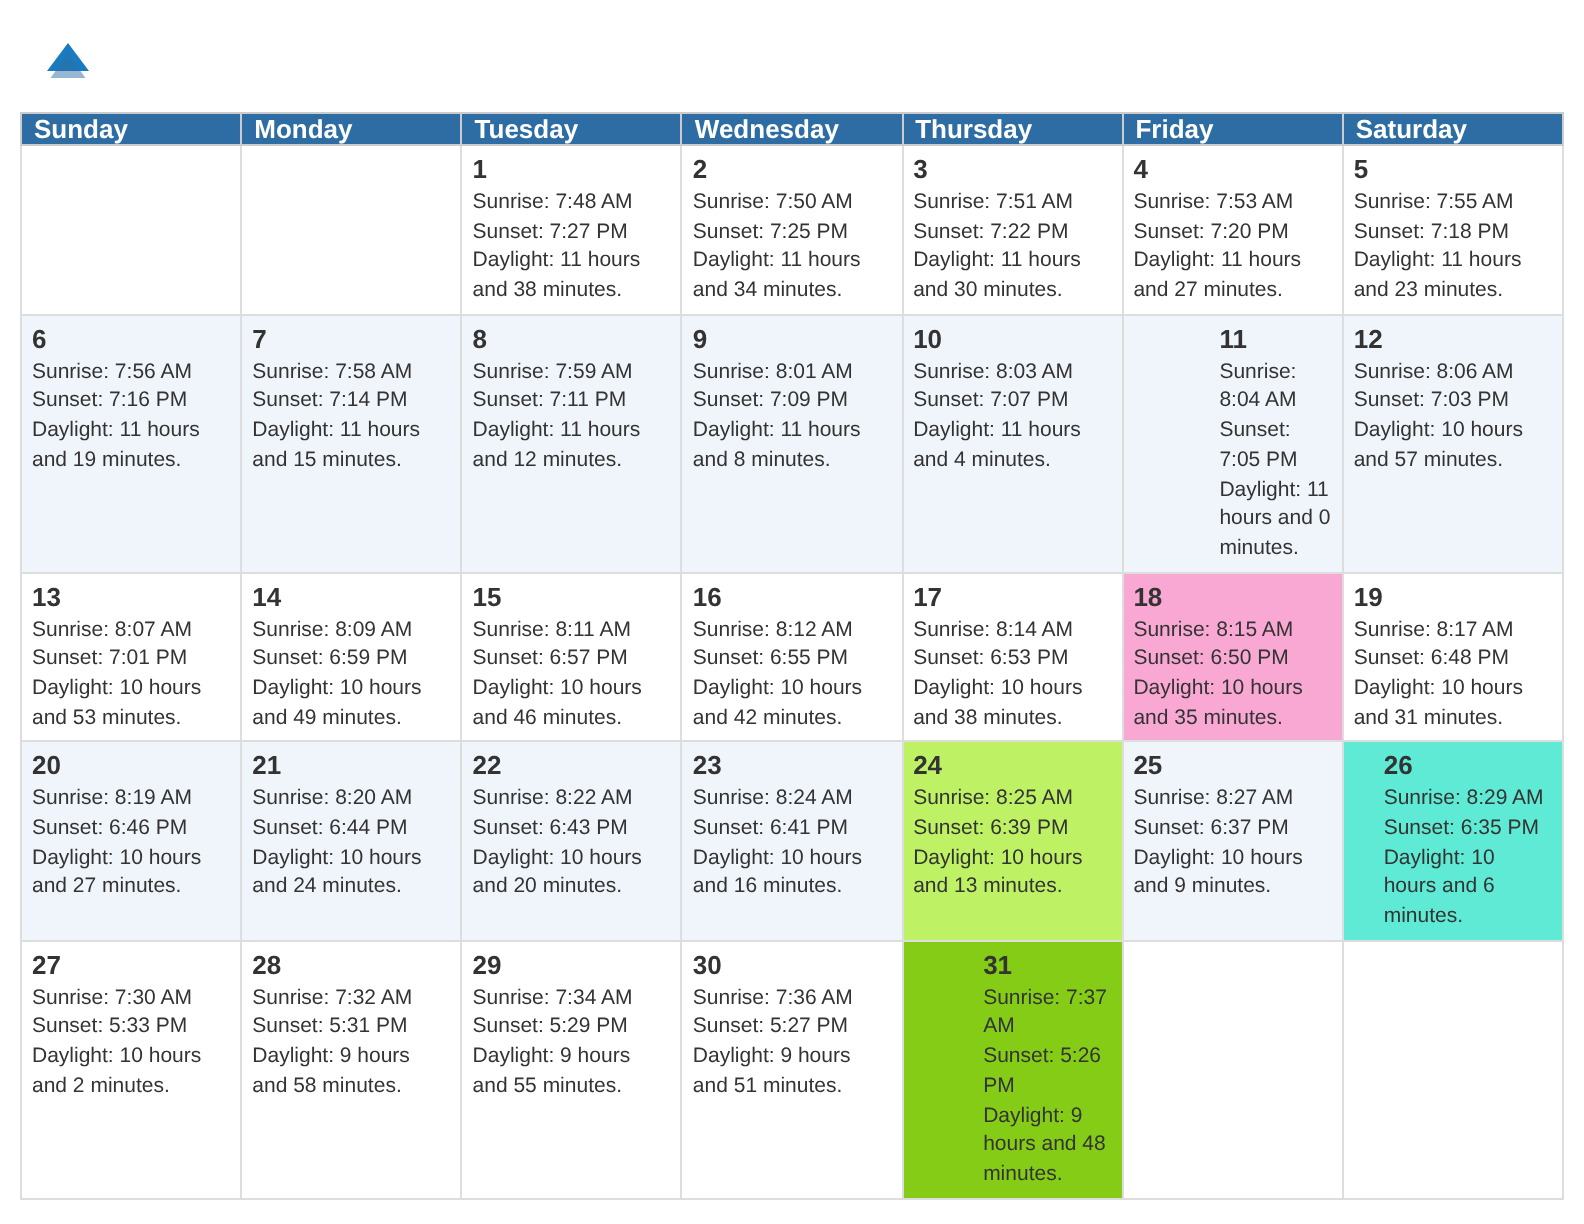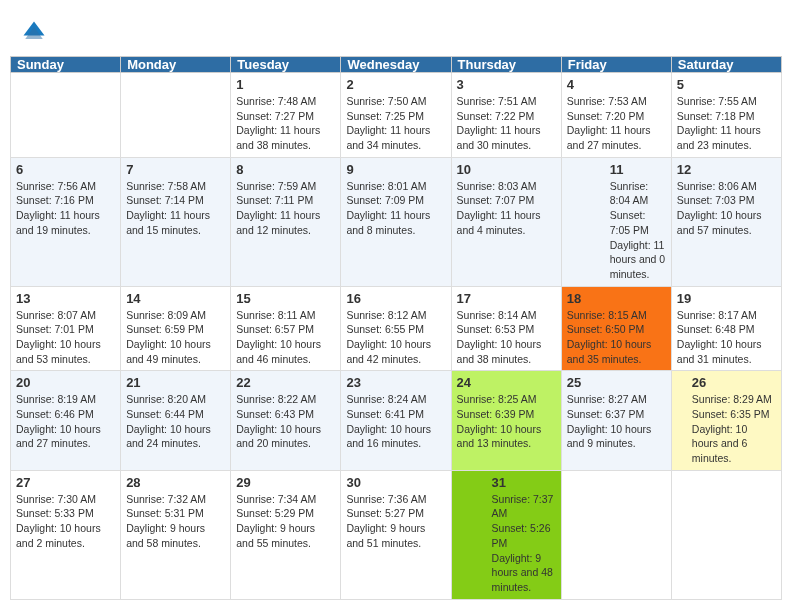--- a/index.html
+++ b/index.html
@@ -192,21 +192,21 @@
           <div class="day-info">Sunrise: 8:11 AM<br>Sunset: 6:57 PM<br>Daylight: 10 hours and 46 minutes.</div>
         </td>
         <td style="background-color: rgb(255, 255, 255);">
           <span class="day-number">16</span>
           <div class="day-info">Sunrise: 8:12 AM<br>Sunset: 6:55 PM<br>Daylight: 10 hours and 42 minutes.</div>
         </td>
         <td style="background-color: rgb(255, 255, 255);">
           <span class="day-number">17</span>
           <div class="day-info">Sunrise: 8:14 AM<br>Sunset: 6:53 PM<br>Daylight: 10 hours and 38 minutes.</div>
         </td>
-        <td style="background-color: #f97316;">
+        <td style="background-color: #f9a8d4;">
           <span class="day-number">18</span>
           <div class="day-info">Sunrise: 8:15 AM<br>Sunset: 6:50 PM<br>Daylight: 10 hours and 35 minutes.</div>
         </td>
         <td style="background-color: rgb(255, 255, 255);">
           <span class="day-number">19</span>
           <div class="day-info">Sunrise: 8:17 AM<br>Sunset: 6:48 PM<br>Daylight: 10 hours and 31 minutes.</div>
         </td>
       </tr>
       <tr>
         <td style="background-color: rgb(240, 245, 251);">
@@ -226,21 +226,21 @@
           <div class="day-info">Sunrise: 8:24 AM<br>Sunset: 6:41 PM<br>Daylight: 10 hours and 16 minutes.</div>
         </td>
         <td style="background-color: #bef264; margin-left: 24px;">
           <span class="day-number">24</span>
           <div class="day-info">Sunrise: 8:25 AM<br>Sunset: 6:39 PM<br>Daylight: 10 hours and 13 minutes.</div>
         </td>
         <td style="background-color: rgb(240, 245, 251);">
           <span class="day-number">25</span>
           <div class="day-info">Sunrise: 8:27 AM<br>Sunset: 6:37 PM<br>Daylight: 10 hours and 9 minutes.</div>
         </td>
-        <td style="background-color: #fef9c3; padding-left: 20px;">
+        <td style="background-color: #5eead4; padding-left: 20px;">
           <span class="day-number">26</span>
           <div class="day-info">Sunrise: 8:29 AM<br>Sunset: 6:35 PM<br>Daylight: 10 hours and 6 minutes.</div>
         </td>
       </tr>
       <tr>
         <td style="background-color: rgb(255, 255, 255);">
           <span class="day-number">27</span>
           <div class="day-info">Sunrise: 7:30 AM<br>Sunset: 5:33 PM<br>Daylight: 10 hours and 2 minutes.</div>
         </td>
         <td style="background-color: rgb(255, 255, 255);">

